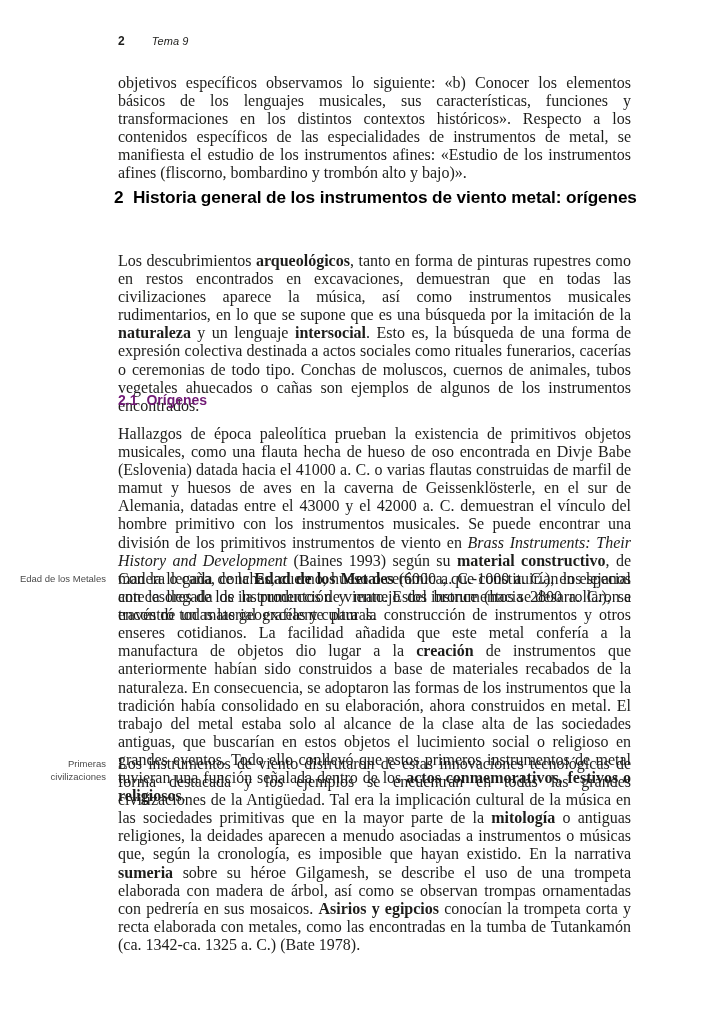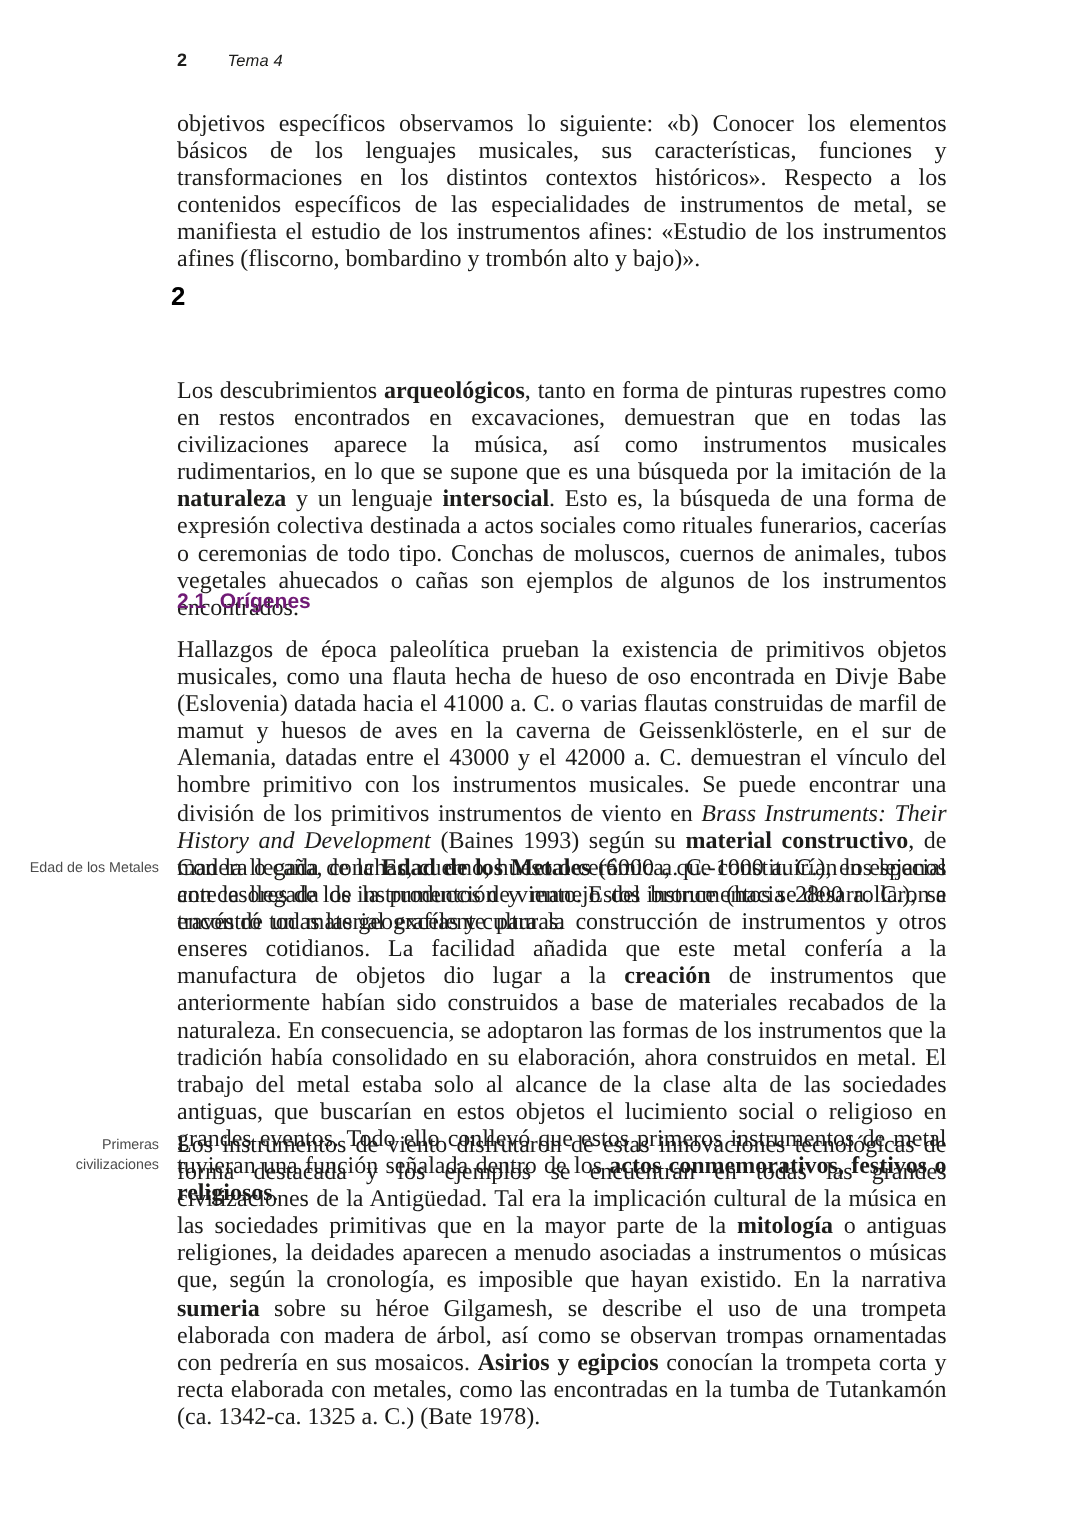--- a/index.html
+++ b/index.html
@@ -82,30 +82,30 @@
     line-height:13px;
     color:#4b4b4b;
   }
 </style>
 </head>
 <body>
 
 <div class="page">
 
   <header class="running-head">
-    <span class="pagenum">2</span><span class="runtitle">Tema 4</span>
+    <span class="pagenum">2</span><span class="runtitle">Tema 9</span>
   </header>
 
   <div class="block" style="top:74px">
     <p class="bodytext"><span>objetivos específicos observamos lo siguiente: «b) Conocer los elementos básicos de los lenguajes musicales, sus características, funciones y transformaciones en los distintos contextos históricos». Respecto a los contenidos específicos de las especialidades de instrumentos de metal, se manifiesta el estudio de los instrumentos afines: «Estudio de los instrumentos afines (fliscorno, bombardino y trombón alto y bajo)».</span></p>
   </div>
 
   <h1 class="section-heading">
     <span class="hnum">2</span>
-    <span class="htext"><br></span>
+    <span class="htext"><span>Historia general de los instrumentos de viento metal: orígenes</span><br></span>
   </h1>
 
   <div class="block" style="top:252px">
     <p class="bodytext"><span>Los descubrimientos </span><span class="b">arqueológicos</span><span>, tanto en forma de pinturas rupestres como en restos encontrados en excavaciones, demuestran que en todas las civilizaciones aparece la música, así como instrumentos musicales rudimentarios, en lo que se supone que es una búsqueda por la imitación de la </span><span class="b">naturaleza</span><span> y un lenguaje </span><span class="b">intersocial</span><span>. Esto es, la búsqueda de una forma de expresión colectiva destinada a actos sociales como rituales funerarios, cacerías o ceremonias de todo tipo. Conchas de moluscos, cuernos de animales, tubos vegetales ahuecados o cañas son ejemplos de algunos de los instrumentos encontrados.</span></p>
   </div>
 
   <h2 class="subsection-heading">
     <span class="hnum2">2.1</span><span>Orígenes</span>
   </h2>
 

